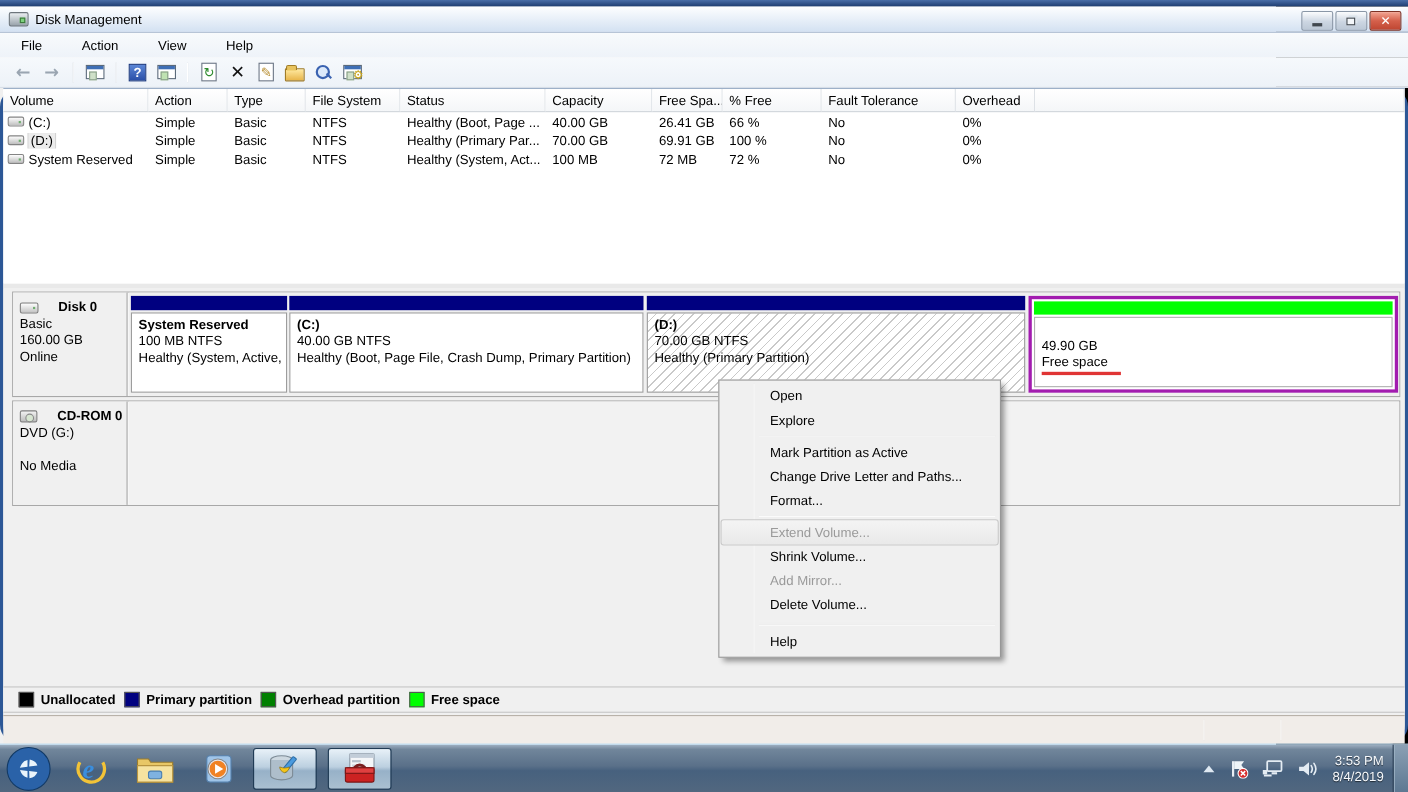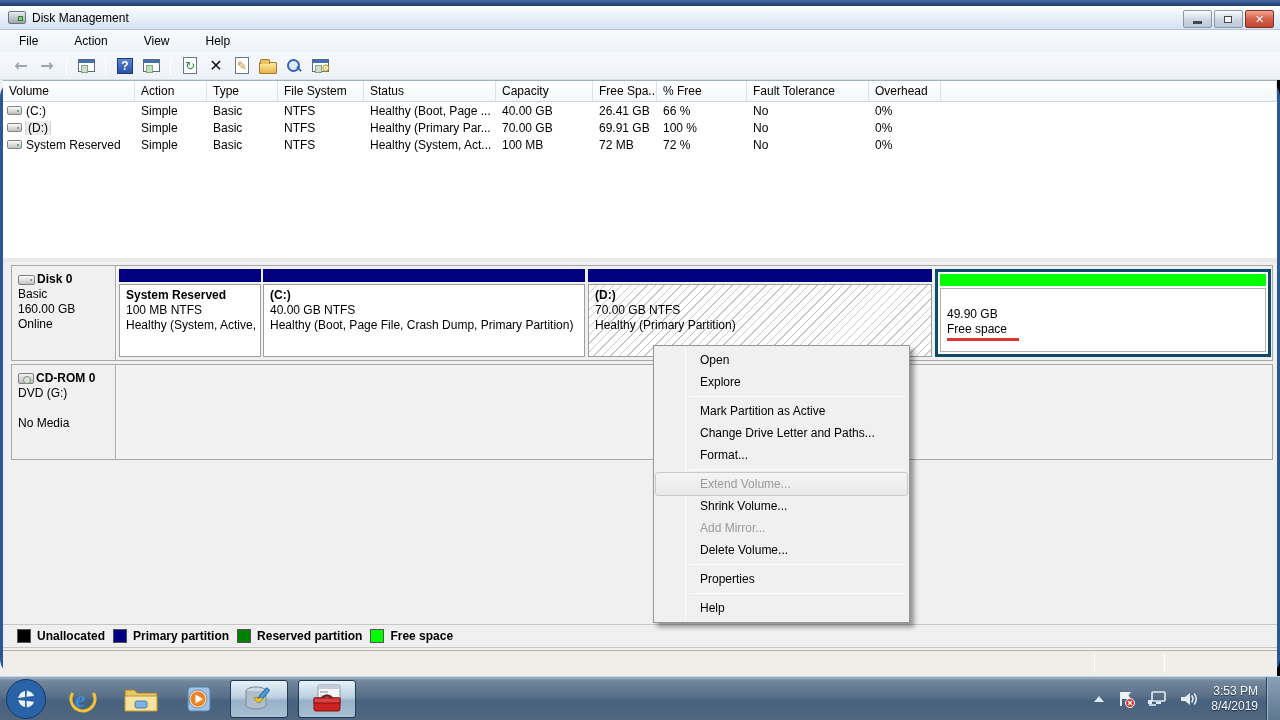--- a/index.html
+++ b/index.html
@@ -67,32 +67,32 @@
   .vol-cell { display:flex; align-items:center; gap:4px; padding-left:4px !important; }
   .drive-ico { width:15px; height:9px; background:linear-gradient(#fcfcfc,#bfbfbf); border:1px solid #848484; border-radius:2px; position:relative; flex:none; }
   .drive-ico::after { content:""; position:absolute; right:2px; top:3px; width:2px; height:2px; background:#6fae6f; }
   .sel-label { background:#ececec; outline:1px solid #d2d2d2; padding:0 2px; }
 
   
   .disk-row { position:absolute; left:8px; width:1262px; background:#fafafa; border:1px solid #a8a8a8; }
   #disk0-row { top:3px; height:96px; }
   #cdrom-row { top:102px; height:96px; }
   .disk-head { position:absolute; left:0; top:0; width:104px; height:100%; background:#f0f0f0; border-right:1px solid #a8a8a8; padding:6px 0 0 6px; line-height:15px; }
-  .disk-head .bold-line { font-weight:bold; display:flex; align-items:center; gap:2px; }
+  .disk-head .bold-line { font-weight:bold; display:flex; align-items:center; gap:18px; }
   .disk-ico { width:17px; height:10px; background:linear-gradient(#fdfdfd,#c4c4c4); border:1px solid #7f7f7f; border-radius:2px; position:relative; flex:none; }
   .disk-ico::after { content:""; position:absolute; right:2px; top:3px; width:2px; height:2px; background:#6fae6f; }
   .cd-ico { width:16px; height:11px; background:linear-gradient(#f2f2f2,#bdbdbd); border:1px solid #7f7f7f; border-radius:2px; position:relative; flex:none; }
   .cd-ico::before { content:""; position:absolute; left:4px; top:2px; width:6px; height:6px; border-radius:50%; border:1px solid #8a8a8a; background:#d8e6d2; }
   .disk-graph { position:absolute; left:105px; top:0; right:0; height:100%; background:#f0f0f0; }
   .partition { position:absolute; top:3px; height:88px; display:flex; flex-direction:column; }
   .part-bar { height:13px; width:100%; flex:none; }
   .part-body { margin-top:2px; flex:1; border:1px solid #9d9d9d; background:#fff; padding:3px 6px; line-height:15px; overflow:hidden; white-space:nowrap; }
   .part-name { font-weight:bold; }
   .hatched .part-body { background:repeating-linear-gradient(135deg,#ffffff 0px,#ffffff 5px,#c9c9c9 5px,#c9c9c9 6px); }
-  .free-part { border:3px solid #0c4a6e; top:3px; height:88px; padding:2px; background:#fff; }
+  .free-part { border:3px solid #a21caf; top:3px; height:88px; padding:2px; background:#fff; }
   .free-part .part-bar { height:12px; }
   .free-part .part-body { border:1px solid #b0b0b0; margin-top:2px; }
   .red-underline { width:72px; height:3px; margin-top:1px; }
 
   #cd-empty { position:absolute; left:105px; top:0; right:0; height:100%; background:#f2f2f2; }
 
   
   #legend { position:absolute; left:0; top:362px; width:1274px; height:24px; background:#f0f0f0;
     border-top:1px solid #c6c6c6; border-bottom:1px solid #c6c6c6; display:flex; align-items:center; padding-left:14px; gap:8px; }
   .legend-item { display:flex; align-items:center; gap:6px; }
@@ -336,21 +336,21 @@
         <span class="legend-item">
           <span class="legend-swatch" style="background-color: rgb(0, 0, 0);"></span>
           <span class="legend-label">Unallocated</span>
         </span>
         <span class="legend-item">
           <span class="legend-swatch" style="background-color: rgb(0, 0, 128);"></span>
           <span class="legend-label">Primary partition</span>
         </span>
         <span class="legend-item">
           <span class="legend-swatch" style="background-color: rgb(0, 128, 0);"></span>
-          <span class="legend-label">Reserved partition</span>
+          <span class="legend-label">Overhead partition</span>
         </span>
         <span class="legend-item">
           <span class="legend-swatch" style="background-color: rgb(0, 255, 0);"></span>
           <span class="legend-label">Free space</span>
         </span>
       </div>
     </div>
 
     <div id="status-bar">
       <span class="sb-div" style="right:182px;"></span>
@@ -365,21 +365,20 @@
     <div class="cm-sep"></div>
     <div class="cm-item">Mark Partition as Active</div>
     <div class="cm-item">Change Drive Letter and Paths...</div>
     <div class="cm-item">Format...</div>
     <div class="cm-sep"></div>
     <div class="cm-item disabled hovered">Extend Volume...</div>
     <div class="cm-item">Shrink Volume...</div>
     <div class="cm-item disabled">Add Mirror...</div>
     <div class="cm-item">Delete Volume...</div>
     <div class="cm-sep"></div>
-    <div class="cm-item">Properties</div>
     <div class="cm-sep"></div>
     <div class="cm-item">Help</div>
   </div>
 
   <div id="taskbar">
     <div class="tb-items">
       <div class="orb">
         <svg width="22" height="22" viewBox="0 0 22 22">
           <g fill="#eaf4fb">
             <path d="M3 10 L10 9 L10 3 Q5 4 3 10 Z"></path>

